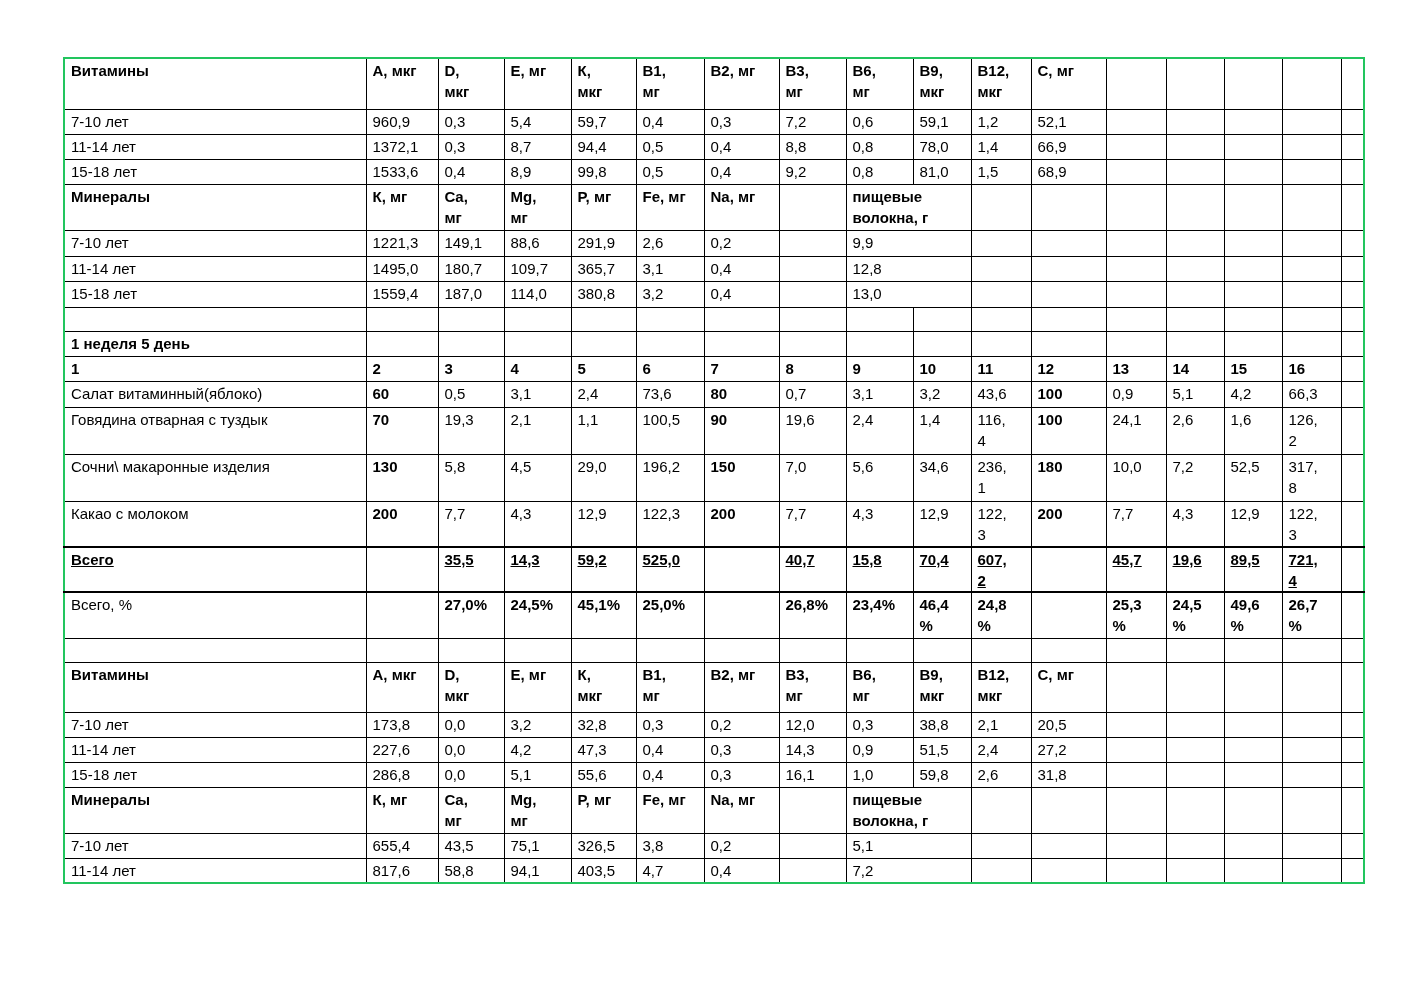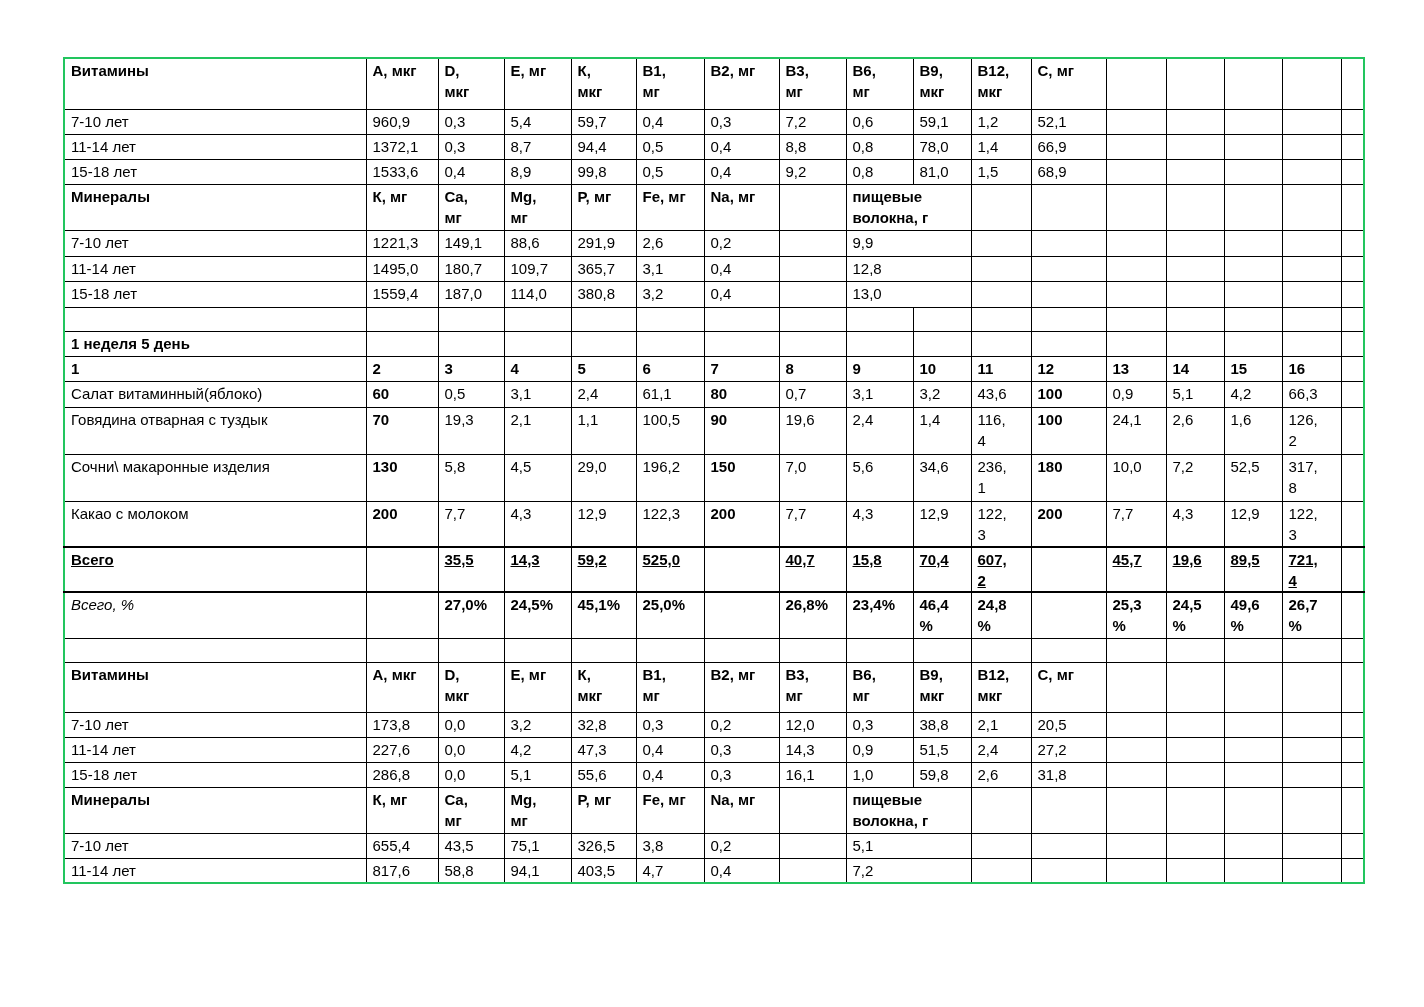--- a/index.html
+++ b/index.html
@@ -27,21 +27,21 @@
   table.grid td {
     border: 1px solid #000000;
     vertical-align: top;
     padding: 1px 6px 0 6px;
     font-size: 15px;
     line-height: 21px;
     white-space: pre-line;
     overflow: hidden;
   }
   table.grid td.b { font-weight: bold; }
-  table.grid td.i { font-style: italic; }
+  table.grid td.i { }
   table.grid tr.tt > td { border-top-width: 2px; }
 </style>
 </head>
 <body>
 
 <div class="page">
   <table class="grid">
     <colgroup id="colgroup">
         <col style="width: 302px;">
         <col style="width: 72px;">
@@ -276,21 +276,21 @@
           <td class="b">15</td>
           <td class="b">16</td>
           <td></td>
         </tr>
         <tr style="height: 26px;">
           <td>Салат витаминный(яблоко)</td>
           <td class="b">60</td>
           <td>0,5</td>
           <td>3,1</td>
           <td>2,4</td>
-          <td>61,1</td>
+          <td>73,6</td>
           <td class="b">80</td>
           <td>0,7</td>
           <td>3,1</td>
           <td>3,2</td>
           <td>43,6</td>
           <td class="b">100</td>
           <td>0,9</td>
           <td>5,1</td>
           <td>4,2</td>
           <td>66,3</td>

